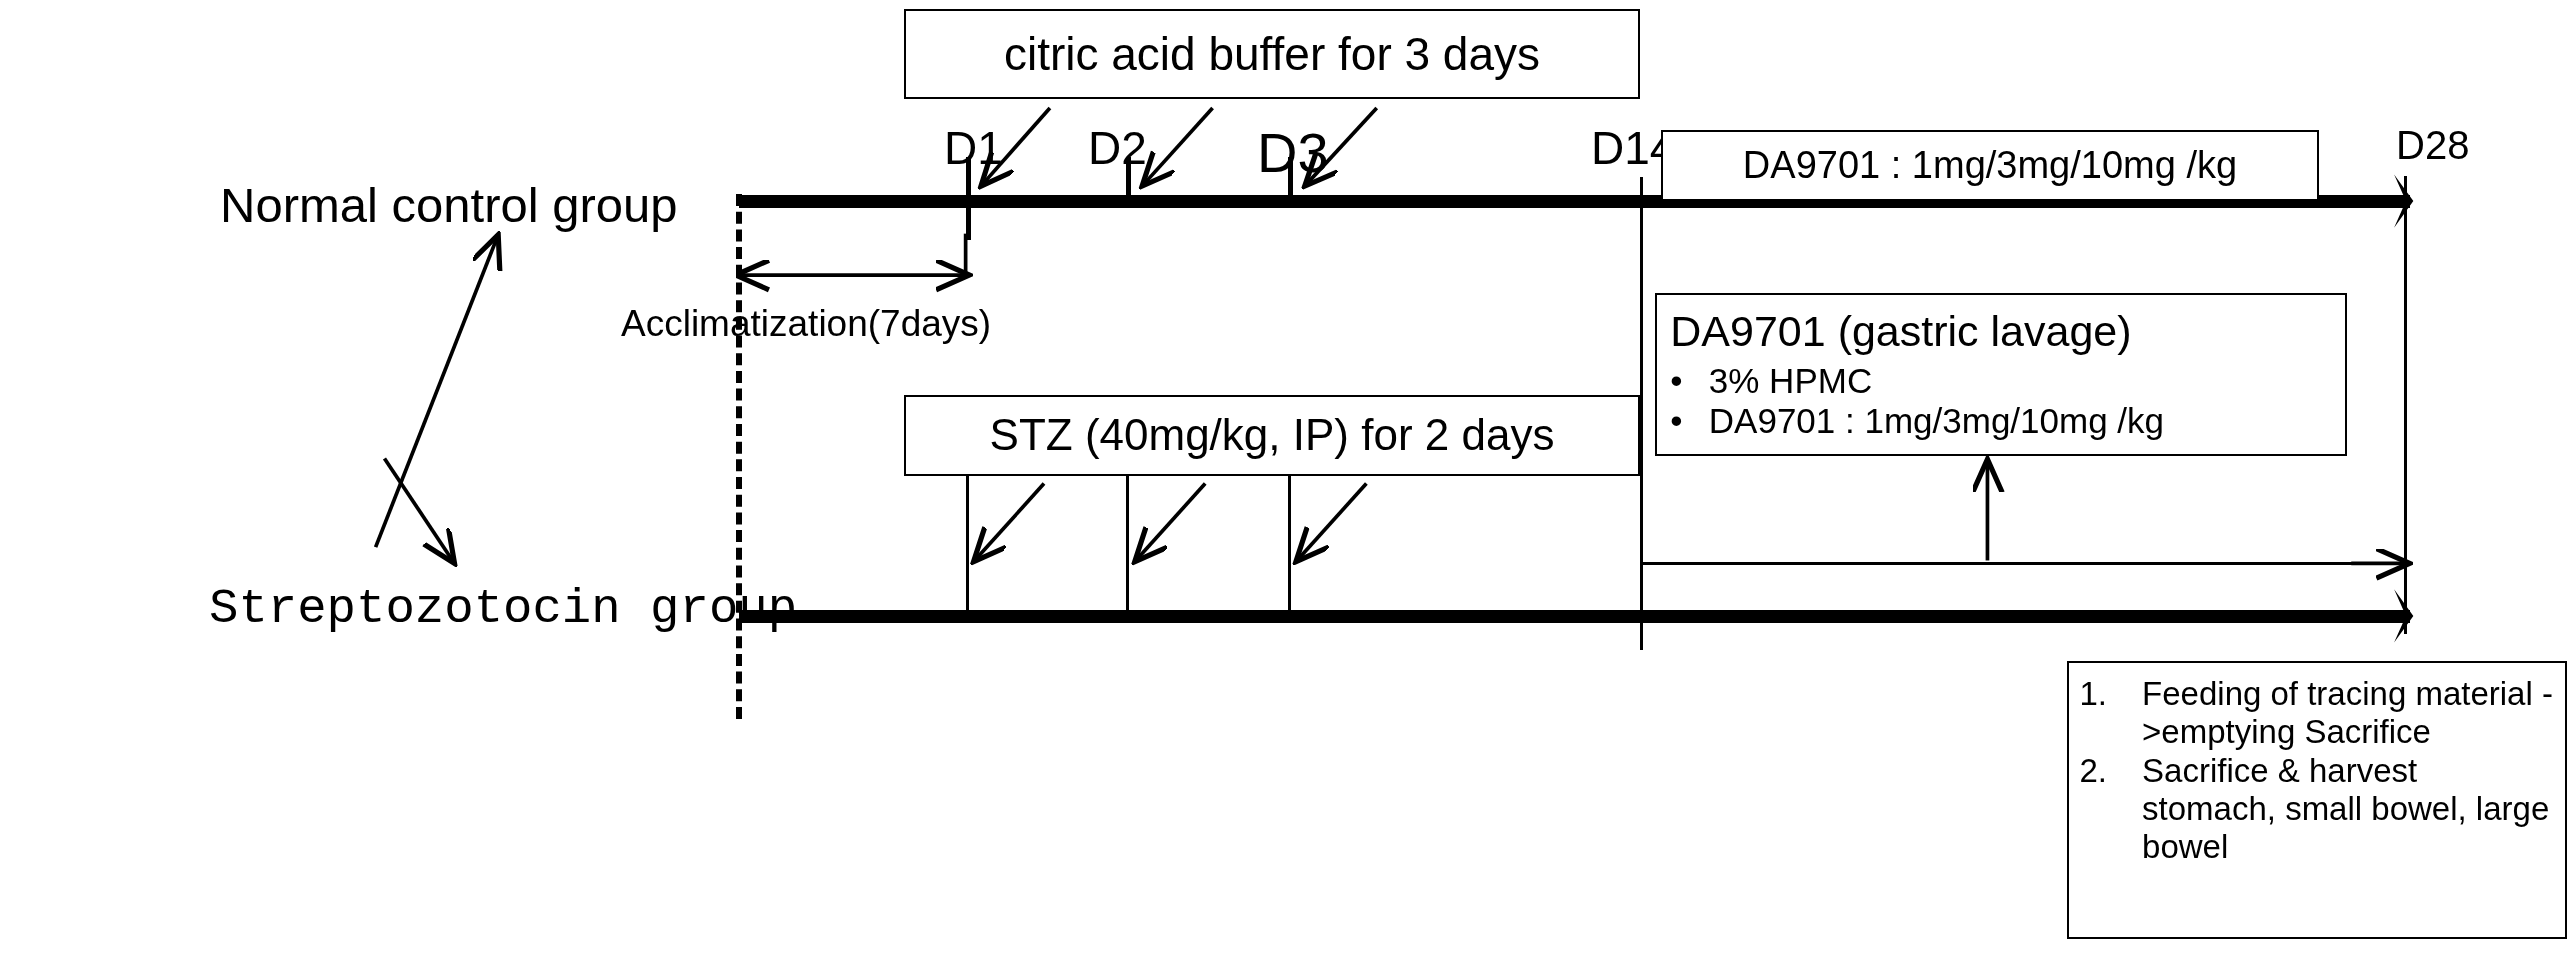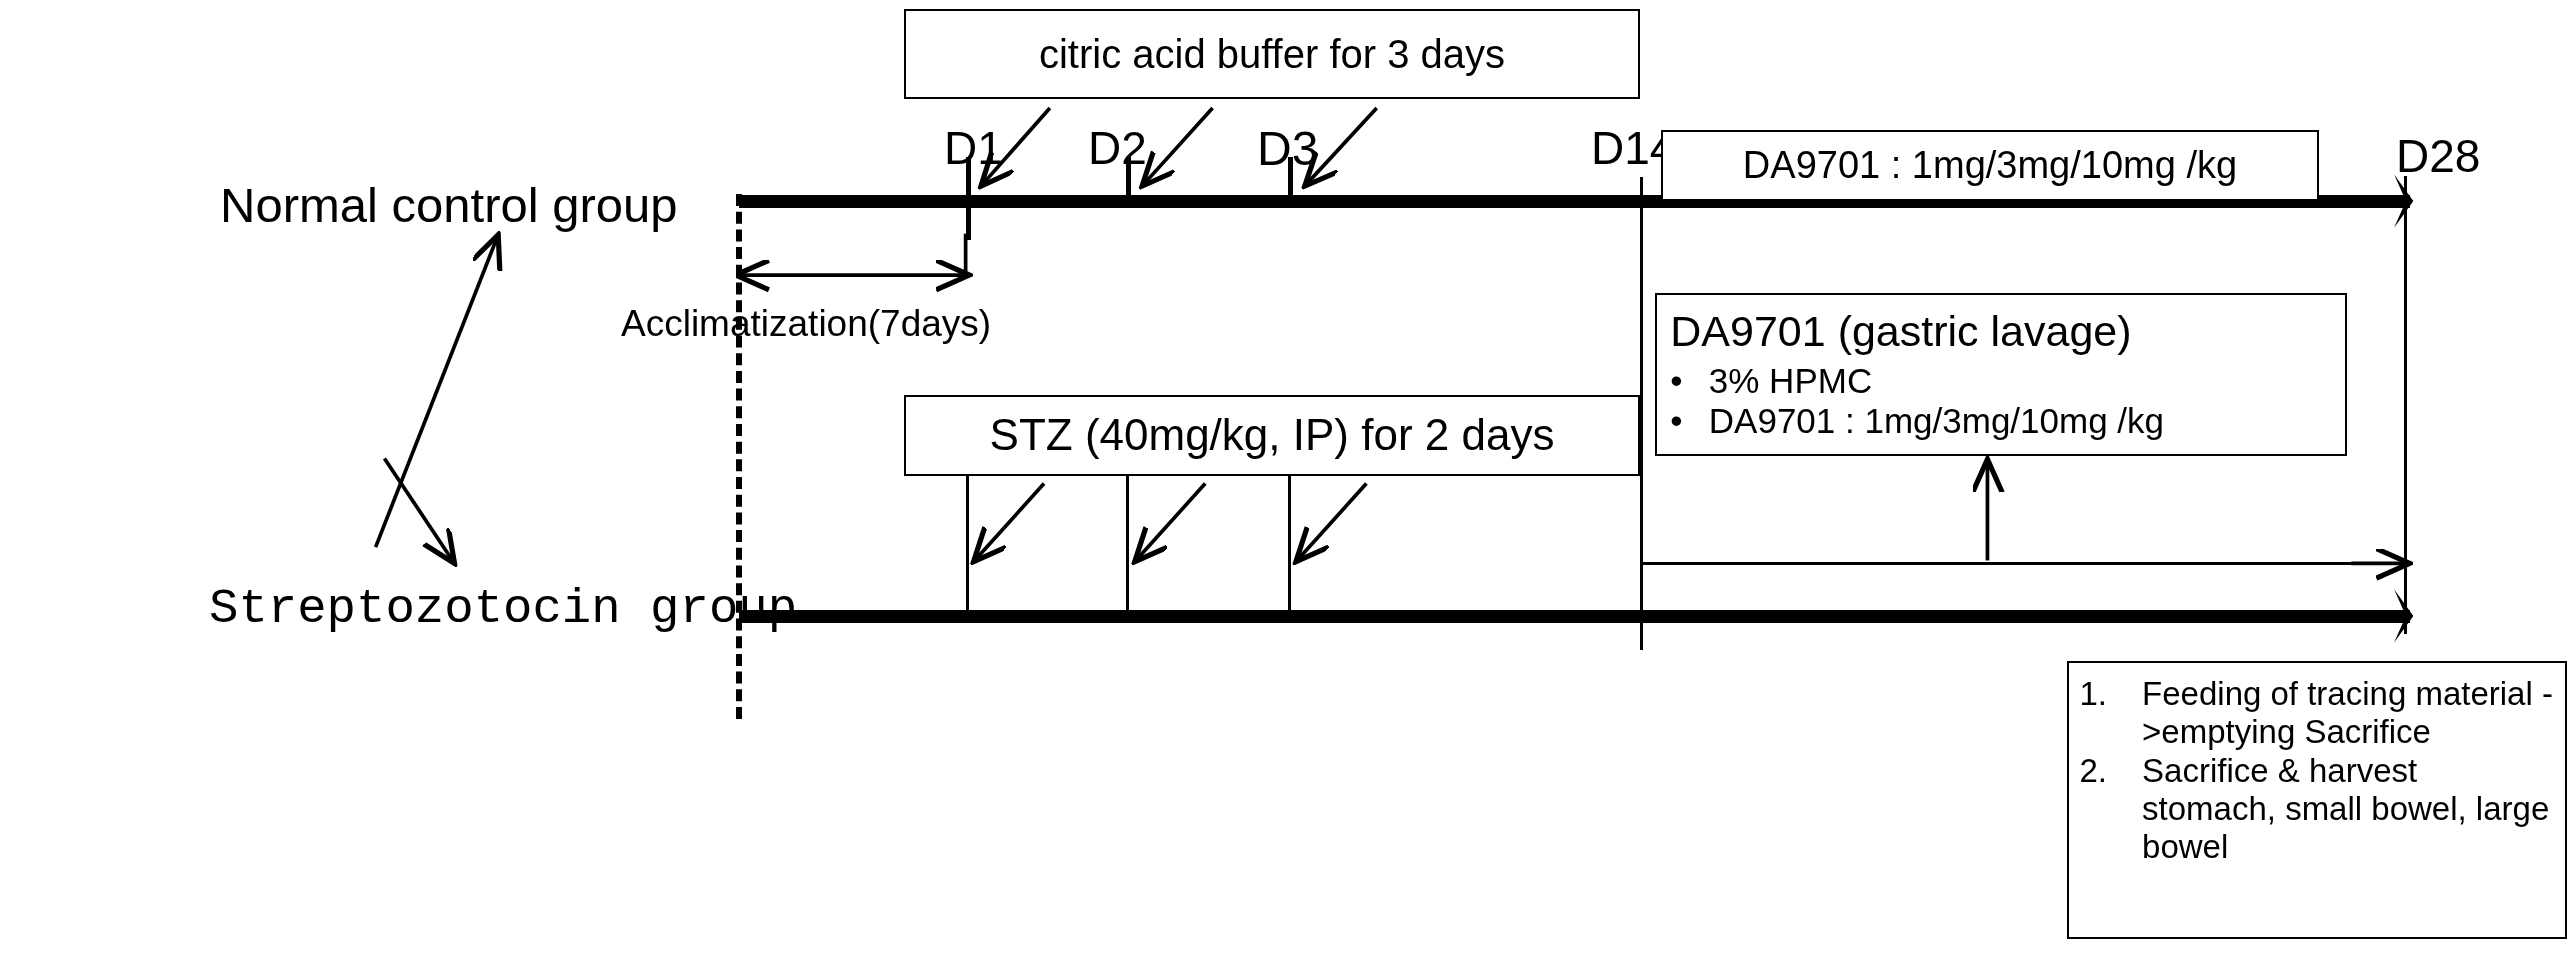--- a/index.html
+++ b/index.html
@@ -106,37 +106,37 @@
   .num-idx {
     width: 1.9em;
     flex: none;
   }
 </style>
 </head>
 <body>
 
 <div id="canvas">
 
-  <div class="box" style="left:904px; top:9px; width:736px; height:90px; font-size:40px;">
+  <div class="box" style="left:904px; top:9px; width:736px; height:90px; font-size:46px;">
     <span>citric acid buffer for 3 days</span>
   </div>
 
   <div class="label" style="left:944px; top:124px; font-size:46px;">
     <span>D1</span>
   </div>
   <div class="label" style="left:1088px; top:124px; font-size:46px;">
     <span>D2</span>
   </div>
-  <div class="label" style="left:1257px; top:124px; font-size:48px;">
+  <div class="label" style="left:1257px; top:124px; font-size:56px;">
     <span>D3</span>
   </div>
   <div class="label" style="left:1591px; top:124px; font-size:46px;">
     <span>D14</span>
   </div>
-  <div class="label" style="left:2396px; top:132px; font-size:46px;">
+  <div class="label" style="left:2396px; top:124px; font-size:40px;">
     <span>D28</span>
   </div>
 
   <div class="box" style="left:1661px; top:130px; width:658px; height:71px; font-size:38px;">
     <span>DA9701 : 1mg/3mg/10mg /kg</span>
   </div>
 
   <div class="label" style="left:194px; top:180px; font-size:49px;margin-left:26px;">
     <span>Normal control group</span>
   </div>

